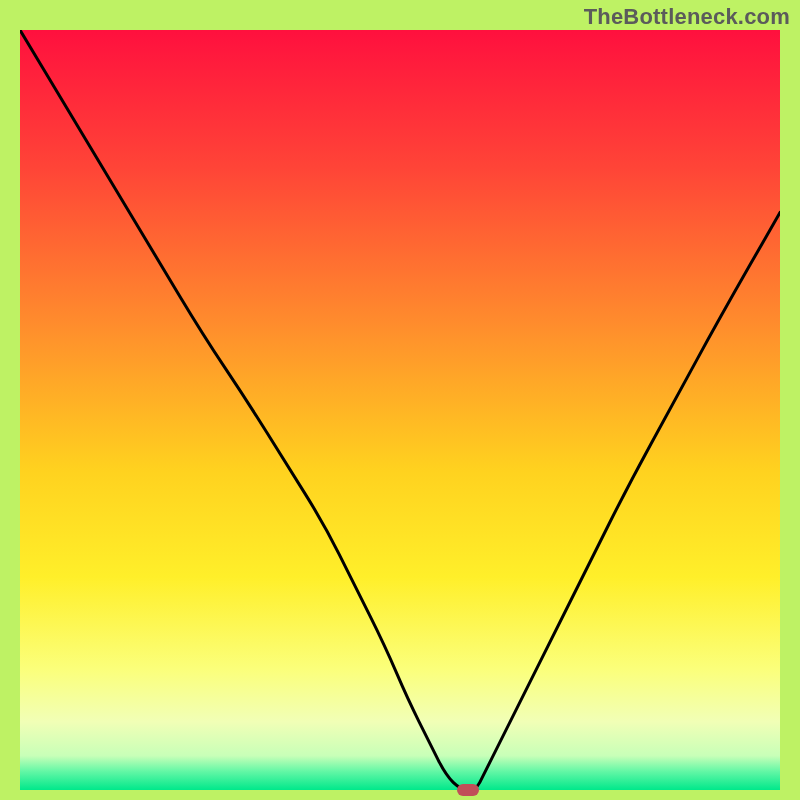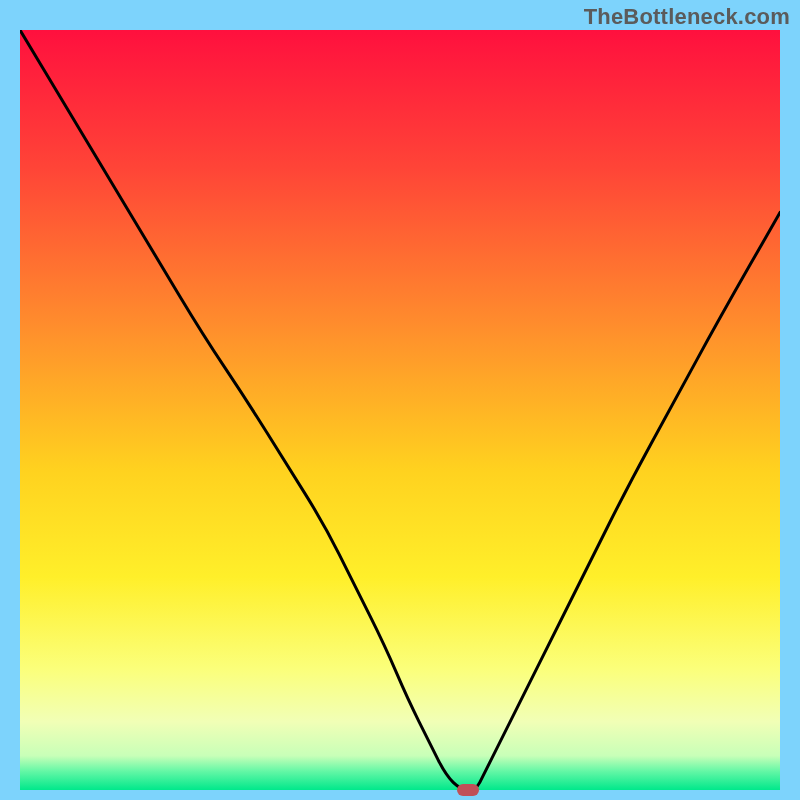--- a/index.html
+++ b/index.html
@@ -7,21 +7,21 @@
     padding: 0;
     width: 800px;
     height: 800px;
     background: #000;
     overflow: hidden;
     font-family: Arial, Helvetica, sans-serif;
   }
   .outer {
     width: 800px;
     height: 800px;
-    background: #7dd3fc;
+    background: #bef264;
     position: relative;
   }
   .watermark {
     position: absolute;
     top: 4px;
     right: 10px;
     color: #5b5b5b;
     font-size: 22px;
     font-weight: 600;
     letter-spacing: 0.2px;

